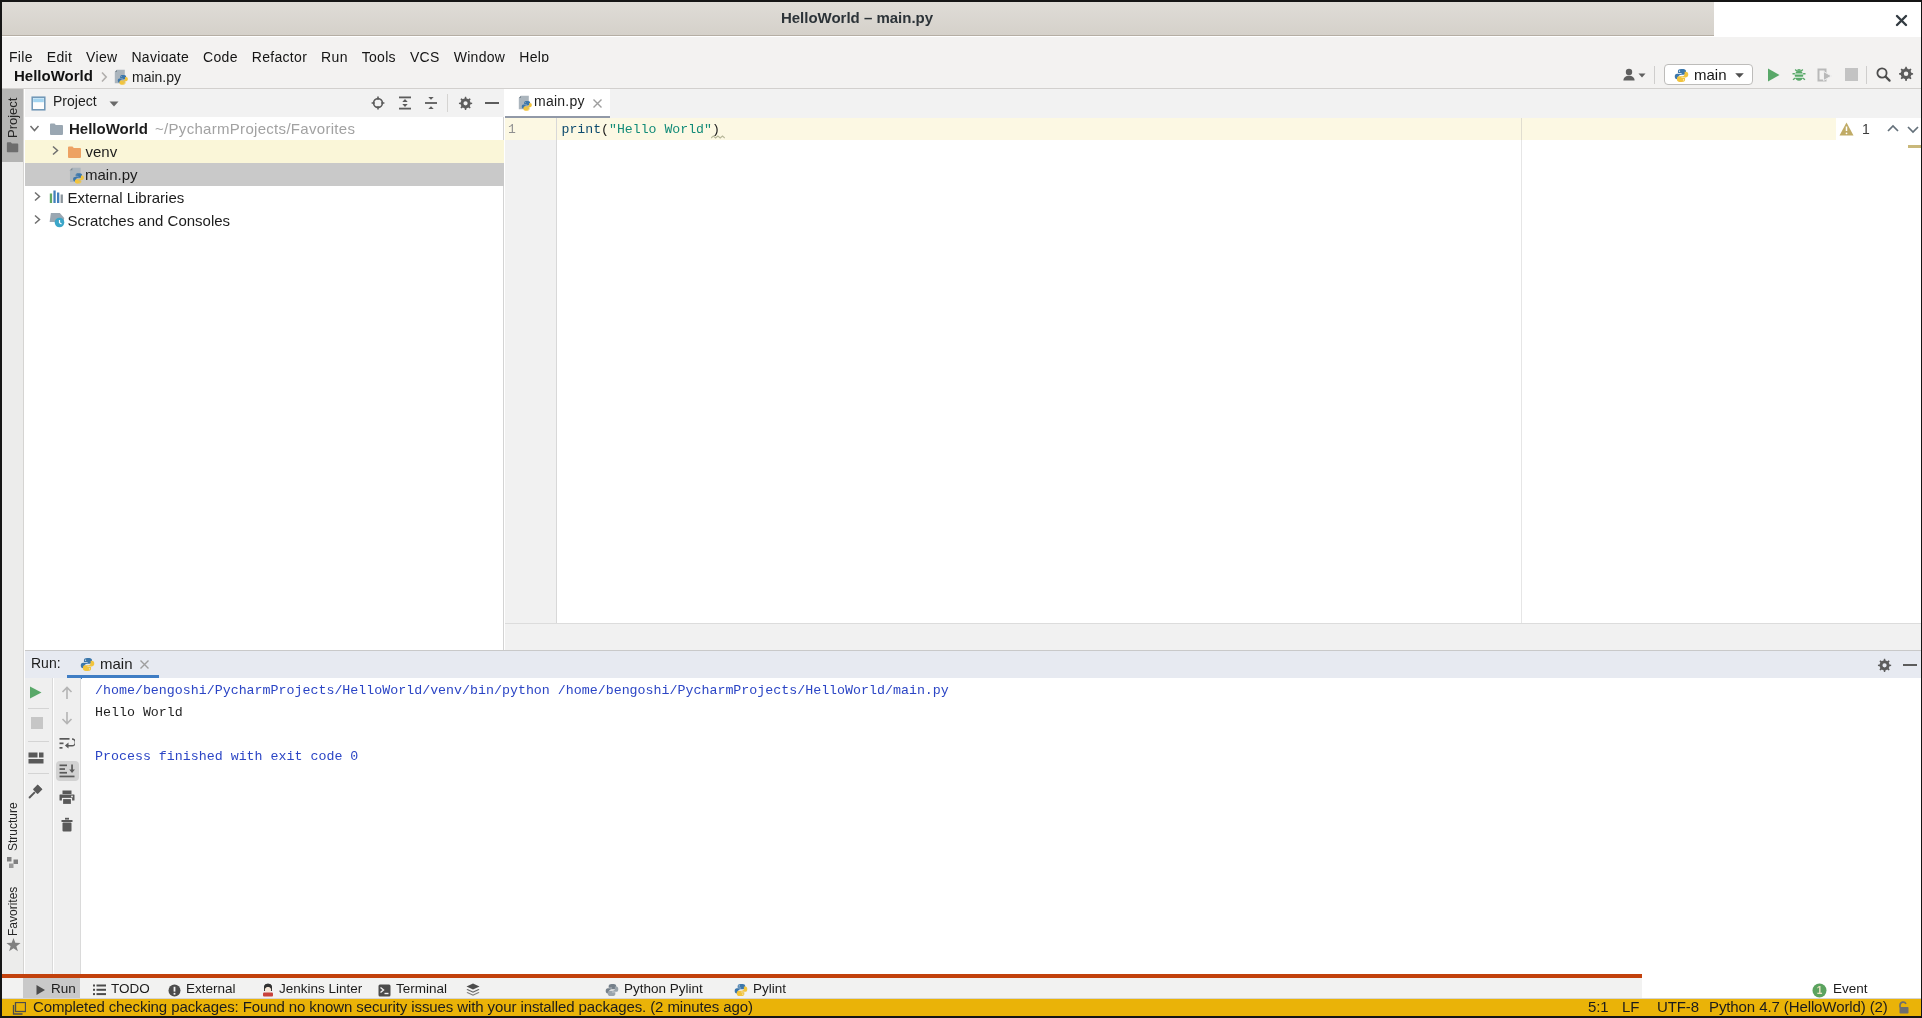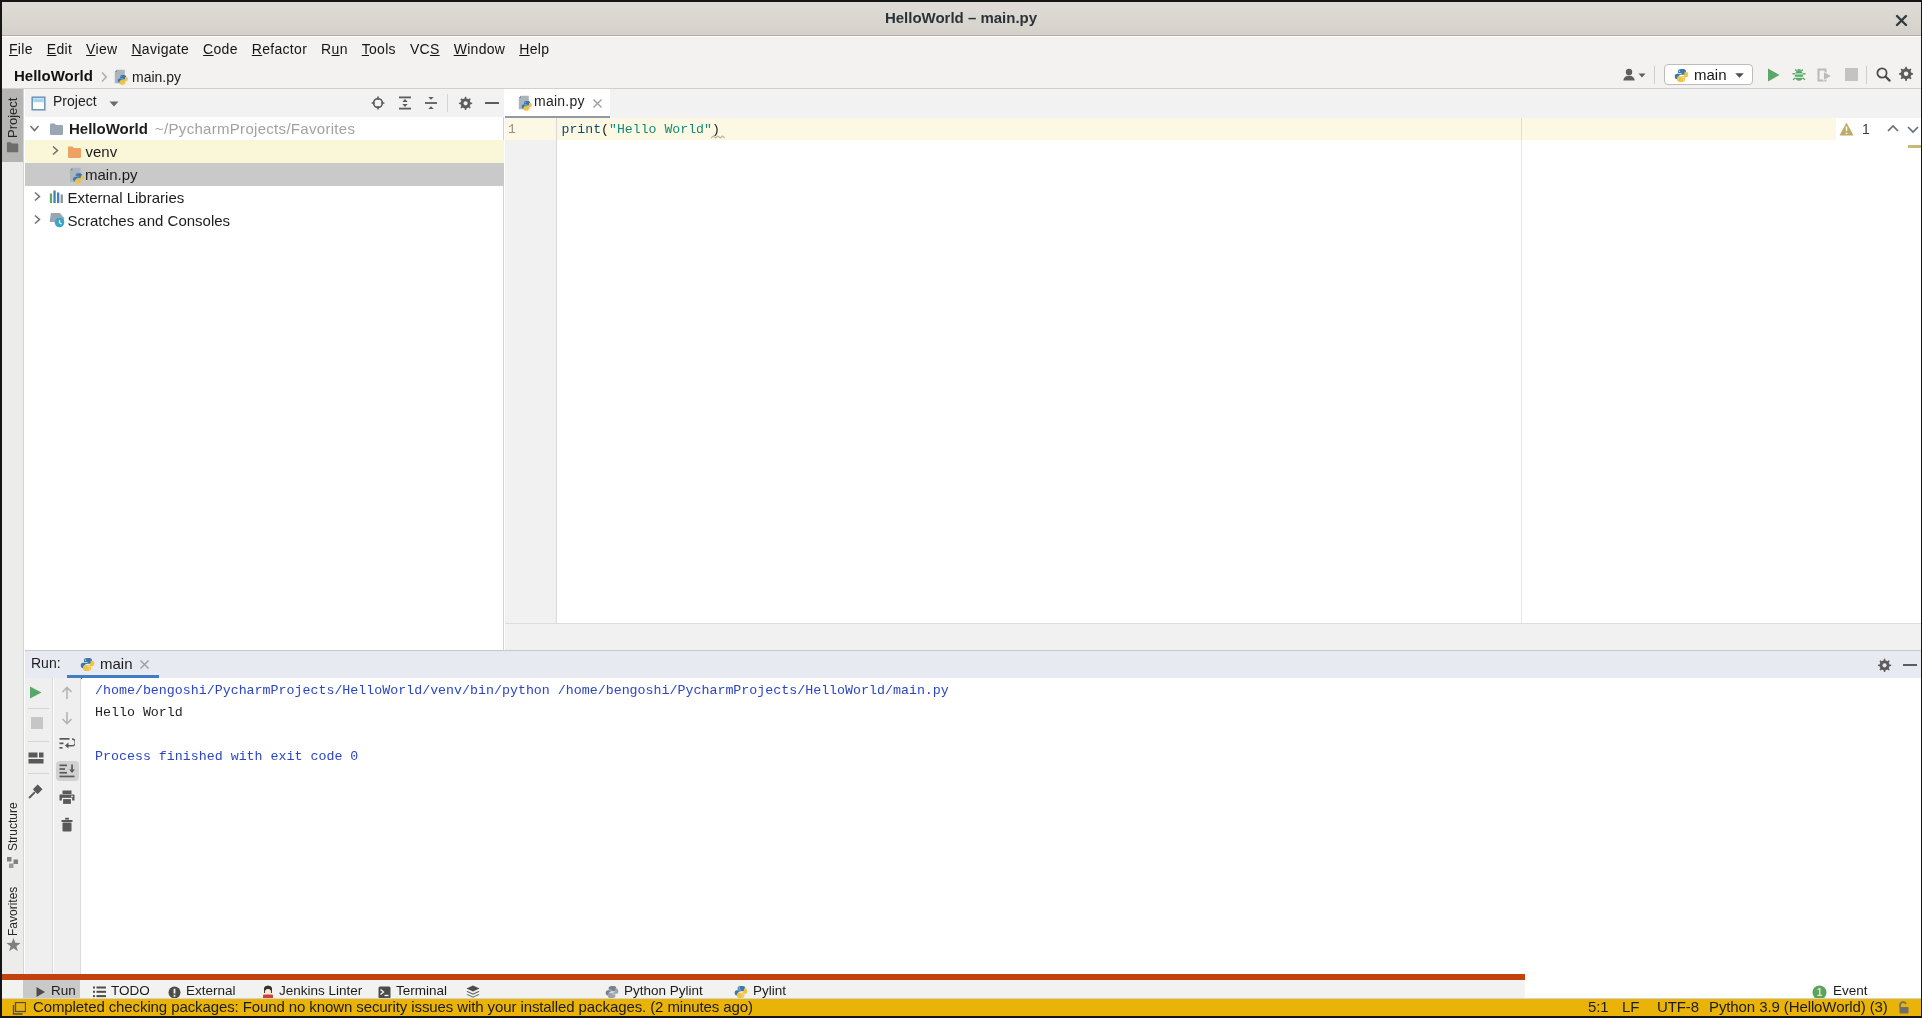--- a/index.html
+++ b/index.html
@@ -6,45 +6,45 @@
   html,body { width:1922px; height:1018px; overflow:hidden; }
   body { font-family:"Liberation Sans", sans-serif; background:#fff; position:relative; }
   .abs { position:absolute; }
   .mono { font-family:"Liberation Mono", monospace; }
   
   #bTop{left:0;top:0;width:1922px;height:2px;background:#151515;z-index:50;}
   #bLeft{left:0;top:0;width:2px;height:1018px;background:#151515;z-index:50;}
   #bRight{left:1920.5px;top:0;width:1.5px;height:1018px;background:#151515;z-index:50;}
   #bBot{left:0;top:1016px;width:1922px;height:2px;background:#151515;z-index:50;}
   
-  #title{left:0;top:2px;width:1922px;height:34px;background:linear-gradient(#dfdcd7,#d5d1ca);border-bottom:1px solid #b5aea4;}
+  #title{left:0;top:2px;width:1714px;height:34px;background:linear-gradient(#dfdcd7,#d5d1ca);border-bottom:1px solid #b5aea4;}
   #title .t{width:100%;text-align:center;font-size:15px;font-weight:bold;color:#2c3338;line-height:31px;}
   
   #menubar{left:2px;top:37px;width:1918.5px;height:25px;background:#f3f2f1;font-size:14px;color:#141414;}
-  #menubar span.mi{display:inline-block;padding:0 7px;line-height:25px;letter-spacing:0.3px;}
+  #menubar span.mi{display:inline-block;padding:8px 7px;line-height:25px;letter-spacing:0.3px;}
   
   #crumbrow{left:2px;top:62px;width:1918.5px;height:26px;background:#f3f2f1;font-size:14px;color:#1a1a1a;}
   
   #hsep1{left:2px;top:88px;width:1918.5px;height:1px;background:#d2d0ce;}
   
   #stripe{left:2px;top:89px;width:22px;height:885px;background:#ececeb;border-right:1px solid #d5d4d2;}
   
   #pp{left:25px;top:89px;width:479px;height:561px;background:#fff;border-right:1px solid #d3d3d3;}
   #pphead{left:25px;top:89px;width:479px;height:28px;background:#f2f2f2;}
   
   #tabstrip{left:505px;top:89px;width:1417px;height:29px;background:#f2f2f2;}
   #editor{left:505px;top:118px;width:1417px;height:505px;background:#ffffff;}
   #edbottom{left:505px;top:623px;width:1417px;height:27px;background:#f1f1f1;border-top:1px solid #dcdcdc;}
   
   #runhead{left:25px;top:650px;width:1897px;height:28px;background:#e7eaf1;border-top:1px solid #c9c9c9;}
   #runtb1{left:25px;top:678px;width:28px;height:296px;background:#efefef;border-right:1px solid #dadada;}
   #runtb2{left:54px;top:678px;width:27px;height:296px;background:#efefef;border-right:1px solid #dadada;}
   #console{left:82px;top:678px;width:1840px;height:237px;background:#fff;}
   
-  #toolbot{left:2px;top:974px;width:1523px;height:24px;background:#f2f2f1;border-top:6px solid #c2410c;font-size:13.5px;color:#1c1c1c;}
+  #toolbot{left:2px;top:974px;width:1640px;height:24px;background:#f2f2f1;border-top:4px solid #c2410c;font-size:13.5px;color:#1c1c1c;}
   #statusbar{left:2px;top:998px;width:1918.5px;height:36px;background:#eab308;border-top:1px solid #d5d4d2;font-size:15px;letter-spacing:-0.1px;color:#1c1c1c;}
 </style>
 </head>
 <body>
 <svg width="0" height="0" style="position:absolute">
 <defs>
 <g id="pylogo">
   <path fill="#3c77ab" d="M7.6 1.1c-2.1 0-3.4.9-3.4 2.4v1.9h3.9v.6H3.3C1.6 6 .8 7.2.8 9c0 1.7.8 2.9 2.5 2.9h1.4V9.7c0-1.5 1.3-2.6 2.9-2.6h3c1.3 0 2.2-1 2.2-2.2V3.5c0-1.5-1.2-2.3-2.8-2.4-.9-.1-1.7 0-2.4 0zM5.9 2.6c.4 0 .7.3.7.8 0 .4-.3.7-.7.7-.4 0-.7-.3-.7-.7 0-.5.3-.8.7-.8z"></path>
   <path fill="#f2c43d" d="M8.4 14.9c2.1 0 3.4-.9 3.4-2.4v-1.9H7.9V10h4.8c1.7 0 2.5-1.2 2.5-3 0-1.7-.8-2.9-2.5-2.9h-1.4v2.2c0 1.5-1.3 2.6-2.9 2.6h-3c-1.3 0-2.2 1-2.2 2.2v1.4c0 1.5 1.2 2.3 2.8 2.4.9.1 1.7 0 2.4 0zm1.7-1.5c-.4 0-.7-.3-.7-.8 0-.4.3-.7.7-.7.4 0 .7.3.7.7 0 .5-.3.8-.7.8z"></path>
 </g>
@@ -393,21 +393,21 @@
 </div>
 <div class="abs" id="statusbar">
   <svg class="abs" style="left:10px;top:3px" width="14" height="13" viewBox="0 0 14 13">
       <rect x="3.5" y="0.5" width="10" height="9" fill="none" stroke="#4c4c4c" stroke-width="1.3"></rect>
       <path fill="none" stroke="#4c4c4c" stroke-width="1.3" d="M1.5 3 v9 h9"></path>
     </svg>
   <span class="abs" style="left:31px;top:-1.5px;">Completed checking packages: Found no known security issues with your installed packages. (2 minutes ago)</span>
   <span class="abs" style="left:1586px;top:-1.5px;">5:1</span>
   <span class="abs" style="left:1620px;top:-1.5px;">LF</span>
   <span class="abs" style="left:1655px;top:-1.5px;">UTF-8</span>
-  <span class="abs" style="left:1707px;top:-1.5px;">Python 3.9 (HelloWorld) (3)</span>
+  <span class="abs" style="left:1707px;top:-1.5px;">Python 4.7 (HelloWorld) (2)</span>
   <svg class="abs" style="left:1895px;top:2px" width="14" height="14" viewBox="0 0 14 14">
       <path fill="none" stroke="#6e6e6e" stroke-width="1.7" d="M3 6.5 V4 a3.2 3.2 0 0 1 6 -1.2"></path>
       <rect x="2.5" y="6" width="9" height="6.5" rx="0.8" fill="#6e6e6e"></rect>
     </svg>
 </div>
 <div class="abs" id="bTop"></div>
 <div class="abs" id="bLeft"></div>
 <div class="abs" id="bRight"></div>
 <div class="abs" id="bBot"></div>
 

